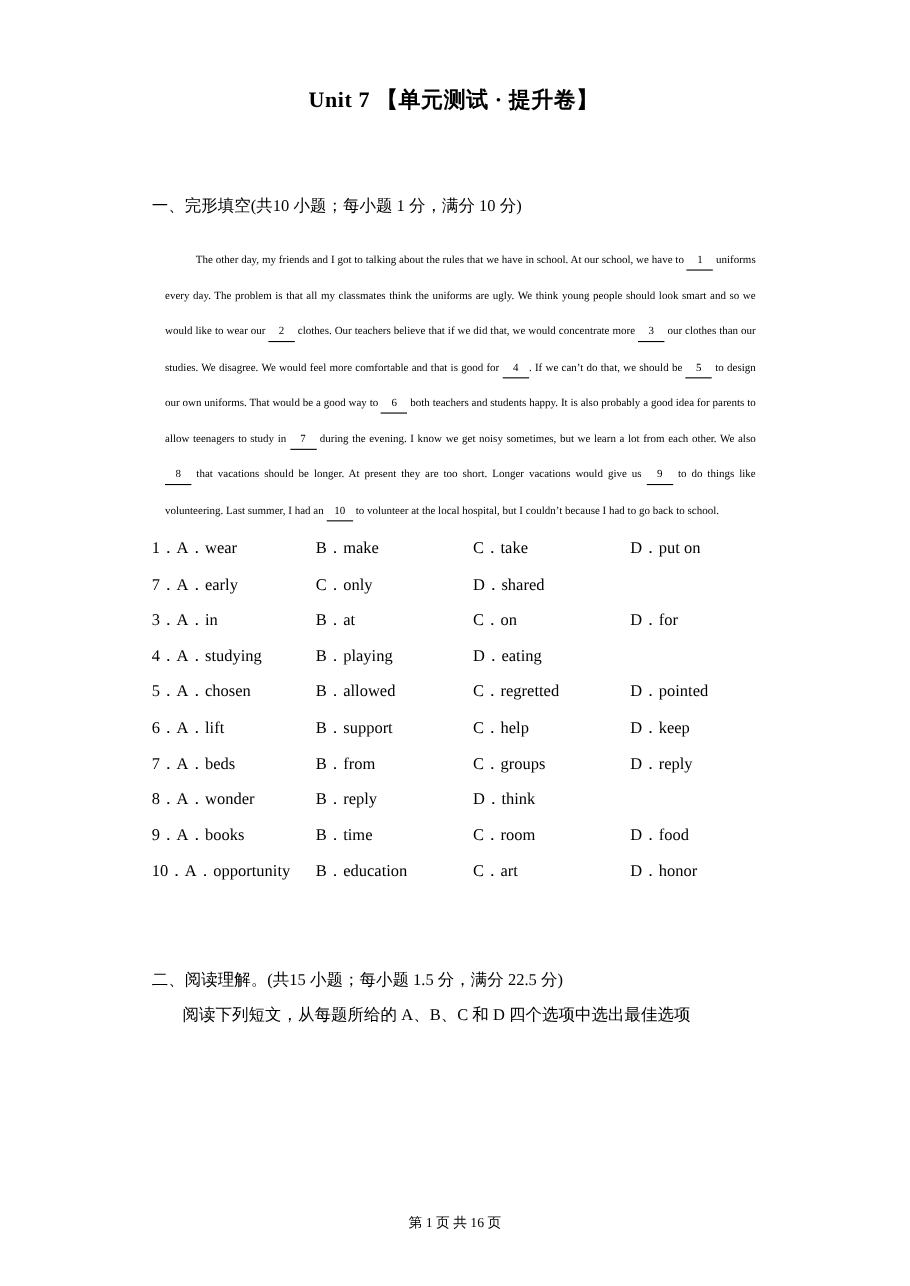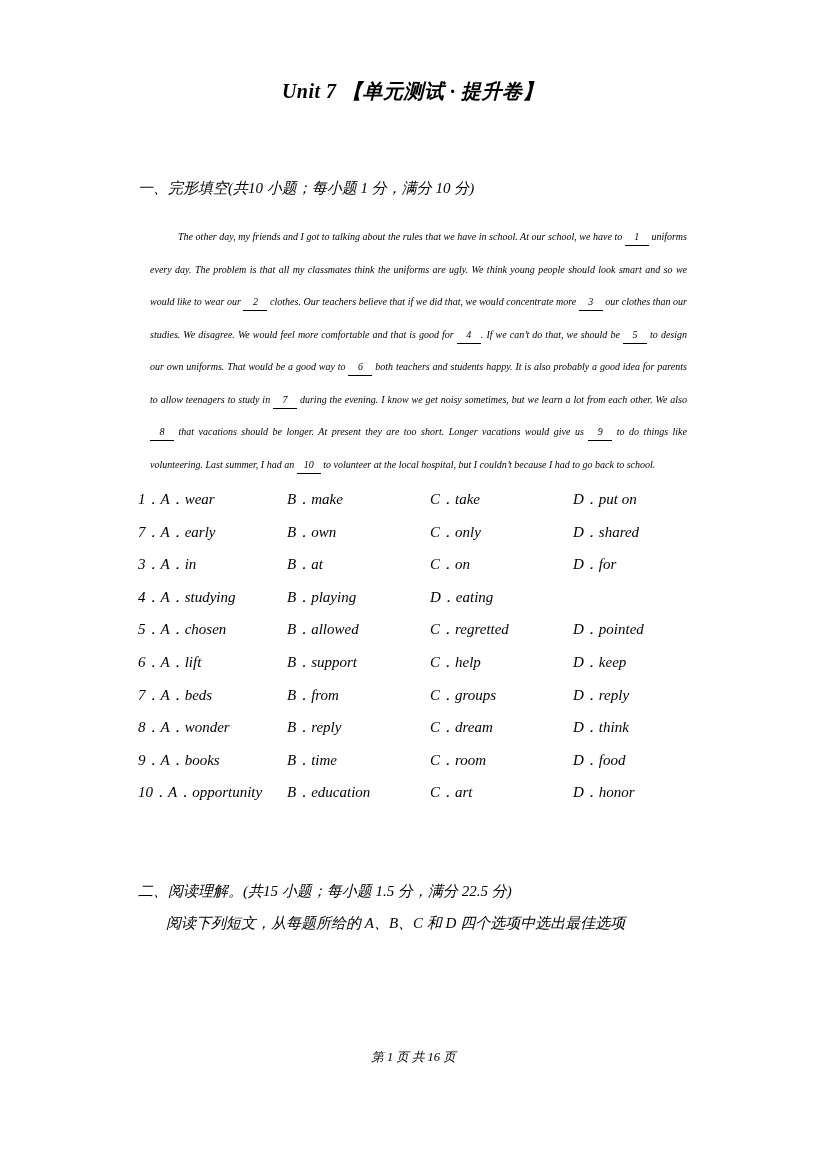--- a/index.html
+++ b/index.html
@@ -9,21 +9,20 @@
     font-family: "Liberation Serif", "DejaVu Serif", serif;
     color: #000000;
     overflow: hidden;
   }
   .page {
     position: relative;
     width: 827px; height: 1169px;
     padding: 78px 140px 0 138px;
     background: #ffffff;
     overflow: hidden;
-    font-style: italic;
   }
   .title {
     text-align: center;
     font-size: 20px;
     font-weight: bold;
     line-height: 26px;
     letter-spacing: 0.5px;
   }
   .sec-heading {
     margin-top: 74px;
@@ -62,21 +61,21 @@
     line-height: 21px;
   }
   .instruction {
     margin-top: 10px;
     font-size: 15px;
     line-height: 22px;
     text-indent: 28px;
   }
   .footer {
     position: absolute;
-    top: 1049px;
+    top: 1103px;
     left: 0;
     width: 827px;
     text-align: center;
     font-size: 12.5px;
     line-height: 16px;
   }
 </style>
 </head>
 <body>
 
@@ -90,21 +89,20 @@
 
   <div class="options">
     <div class="opt-row">
       <span class="opt-cell">1．A．wear</span>
       <span class="opt-cell">B．make</span>
       <span class="opt-cell">C．take</span>
       <span class="opt-cell">D．put on</span>
     </div>
     <div class="opt-row">
       <span class="opt-cell">7．A．early</span>
-      <span class="opt-cell">B．own</span>
       <span class="opt-cell">C．only</span>
       <span class="opt-cell">D．shared</span>
     </div>
     <div class="opt-row">
       <span class="opt-cell">3．A．in</span>
       <span class="opt-cell">B．at</span>
       <span class="opt-cell">C．on</span>
       <span class="opt-cell">D．for</span>
     </div>
     <div class="opt-row">
@@ -126,21 +124,20 @@
     </div>
     <div class="opt-row">
       <span class="opt-cell">7．A．beds</span>
       <span class="opt-cell">B．from</span>
       <span class="opt-cell">C．groups</span>
       <span class="opt-cell">D．reply</span>
     </div>
     <div class="opt-row">
       <span class="opt-cell">8．A．wonder</span>
       <span class="opt-cell">B．reply</span>
-      <span class="opt-cell">C．dream</span>
       <span class="opt-cell">D．think</span>
     </div>
     <div class="opt-row">
       <span class="opt-cell">9．A．books</span>
       <span class="opt-cell">B．time</span>
       <span class="opt-cell">C．room</span>
       <span class="opt-cell">D．food</span>
     </div>
     <div class="opt-row">
       <span class="opt-cell">10．A．opportunity</span>

